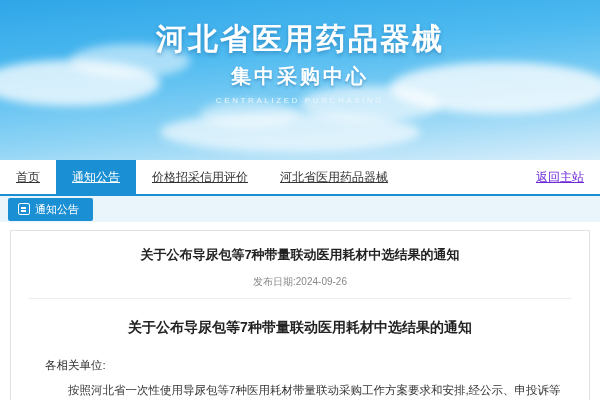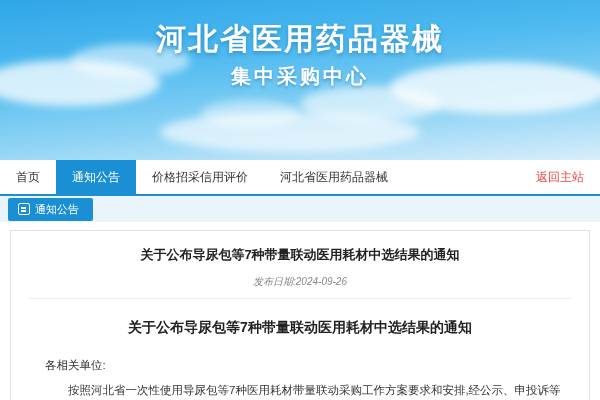--- a/index.html
+++ b/index.html
@@ -75,27 +75,28 @@
     border-bottom: 2px solid #1a8fd4;
     font-size: 12px;
   }
   .nav-item {
     display: flex;
     align-items: center;
     padding: 16px 16px;
     color: #333;
     white-space: nowrap;
     cursor: pointer;
+    text-decoration: underline;
   }
   .nav-item.active {
     background: #1a8fd4;
     color: #ffffff;
   }
   .nav-spacer { flex: 1; }
-  .nav-item.right { color: #ef4444; }
+  .nav-item.right { color: #6d28d9; }
 
   
   .crumbbar {
     height: 26px;
     background: #eaf4fb;
     display: flex;
     align-items: center;
     padding-left: 8px;
   }
   .crumb-tab {
@@ -142,21 +143,20 @@
     color: #222;
     line-height: 1.5;
   }
   .doc-date {
     text-align: center;
     font-size: 10px;
     color: #888;
     margin-top: 10px;
     padding-bottom: 9px;
     border-bottom: 1px solid #ededed;
-    font-style: italic;
   }
   .doc-title {
     text-align: center;
     font-size: 14px;
     font-weight: bold;
     color: #222;
     margin-top: 18px;
     line-height: 1.5;
   }
   .doc-body {
@@ -175,20 +175,21 @@
 <div class="banner">
   <div class="cloud c1"></div>
   <div class="cloud c2"></div>
   <div class="cloud c3"></div>
   <div class="cloud c4"></div>
   <div class="cloud c5"></div>
   <div class="cloud c6"></div>
   <div class="banner-inner">
     <div class="banner-title">河北省医用药品器械</div>
     <div class="banner-sub">集中采购中心</div>
+    <div class="banner-en">CENTRALIZED PURCHASING</div>
   </div>
 </div>
 
 <div class="nav">
   <div class="nav-item">首页</div>
   <div class="nav-item active">通知公告</div>
   <div class="nav-item">价格招采信用评价</div>
   <div class="nav-item">河北省医用药品器械</div>
   <div class="nav-spacer"></div>
   <div class="nav-item right">返回主站</div>

